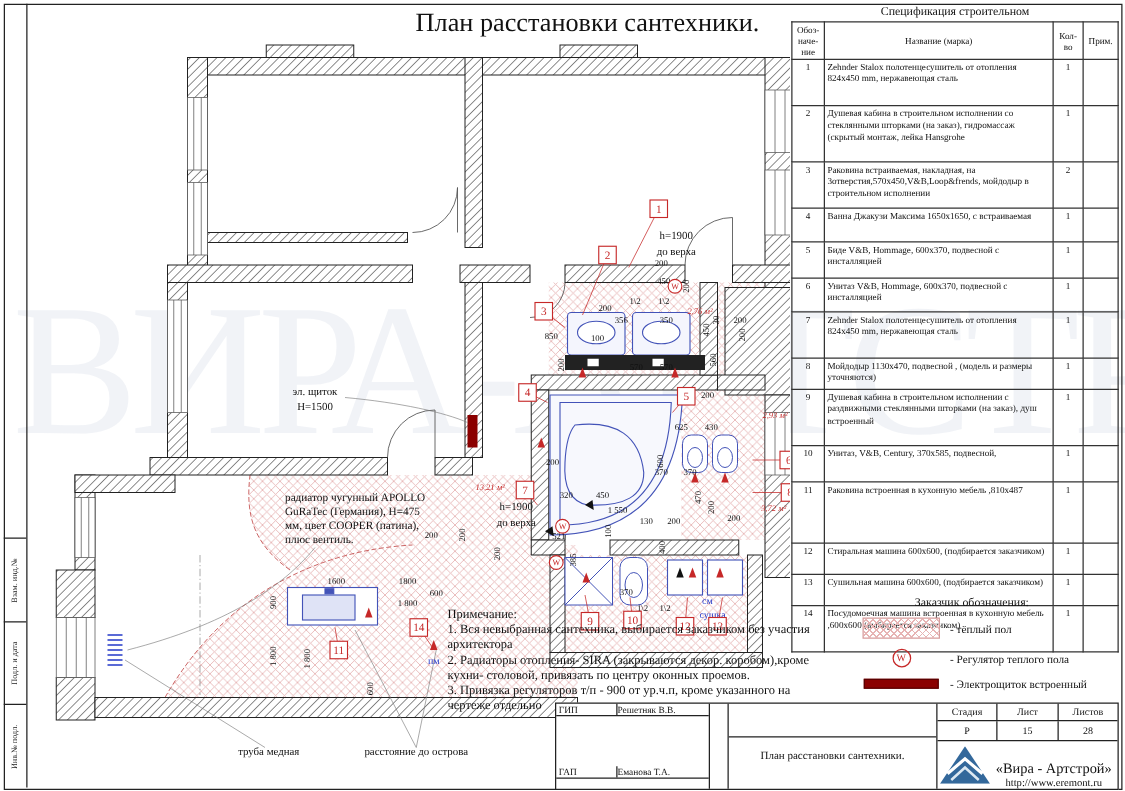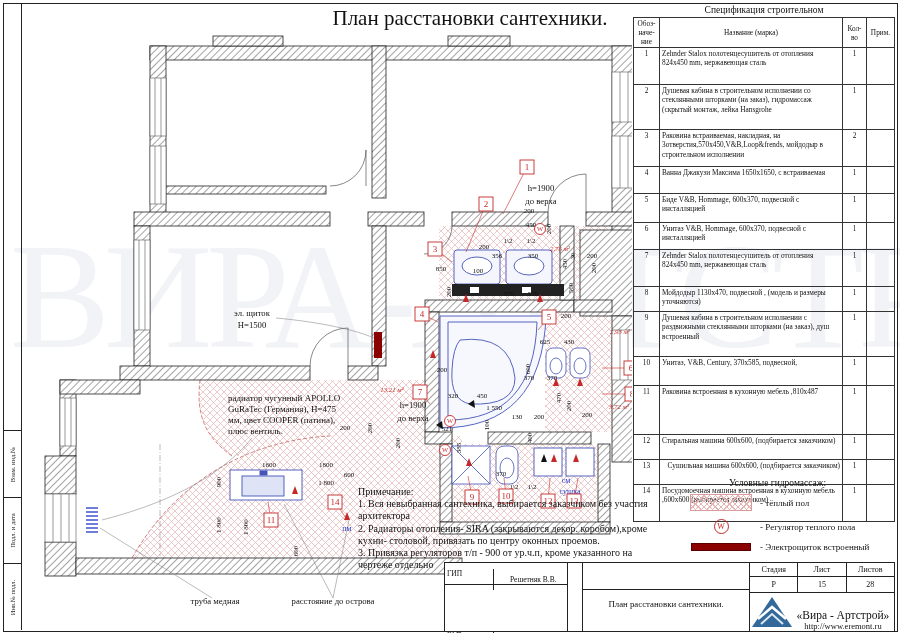--- a/index.html
+++ b/index.html
@@ -33,21 +33,21 @@
   .epanel-swatch{width:58px;height:6px;background:#8b0000;border:1px solid #5a0000;}
   
   #notes{left:358px;top:486px;width:296px;font-size:10px;line-height:1.22;z-index:2;}
   
   #title-block{left:444px;top:562px;width:449px;height:68px;border:1px solid #222;z-index:3;background:#fff;display:flex;}
   .tb-left{width:122px;border-right:1px solid #222;display:flex;flex-direction:column;gap:40px;}
   .tb-row{display:flex;border-bottom:1px solid #222;flex:1;align-items:center;}
   .tb-row:last-child{border-bottom:none;}
   .tb-lab{width:46px;padding-left:2px;font-size:7.5px;}
   .tb-lab.small{font-size:5px;line-height:1.1;}
-  .tb-val{flex:1;border-left:1px solid #222;height:100%;display:flex;align-items:center;padding-left:16px;font-size:7.5px;margin-top:12px;}
+  .tb-val{flex:1;border-left:1px solid #222;height:100%;display:flex;align-items:center;padding-left:0;font-size:7.5px;}
   .tb-spacer{width:14px;border-right:1px solid #222;}
   .tb-mid{width:166px;border-right:1px solid #222;position:relative;}
   .tb-mid-divider{position:absolute;left:0;right:0;top:26px;border-top:1px solid #222;}
   .tb-doc-title{position:absolute;left:0;right:0;top:36px;text-align:center;font-size:8.8px;}
   .tb-right{flex:1;display:flex;flex-direction:column;}
   .tb-stage-head{display:flex;border-bottom:1px solid #222;height:15px;}
   .tb-stage-vals{display:flex;border-bottom:1px solid #222;height:17px;}
   .tb-sc{flex:1;border-right:1px solid #222;text-align:center;font-size:8px;display:flex;align-items:center;justify-content:center;}
   .tb-sc:last-child{border-right:none;}
   .tb-logo-zone{flex:1;display:flex;align-items:center;}
@@ -524,36 +524,36 @@
           <td class="cnum"></td>
         </tr>
         <tr>
           <td class="cnum">12</td>
           <td style="height: 22px;">Стиральная машина 600x600, (подбирается заказчиком)</td>
           <td class="cnum">1</td>
           <td class="cnum"></td>
         </tr>
         <tr>
           <td class="cnum">13</td>
-          <td style="height: 22px; text-align: right;">Сушильная машина 600x600, (подбирается заказчиком)</td>
+          <td style="height: 22px;">Сушильная машина 600x600, (подбирается заказчиком)</td>
           <td class="cnum">1</td>
           <td class="cnum"></td>
         </tr>
         <tr>
           <td class="cnum">14</td>
           <td style="height: 34px;">Посудомоечная машина встроенная в кухонную мебель ,600x600 (выбирается заказчиком)</td>
           <td class="cnum">1</td>
           <td class="cnum"></td>
         </tr>
       </tbody>
   </table>
 </div>
 
 <div id="legend" class="abs">
-  <div id="legend-title">Условные гидромассаж:</div>
+  <div id="legend-title">Заказчик обозначения:</div>
   <div class="leg-row">
     <div class="leg-sym">
         <div class="warmfloor-swatch"></div>
       </div>
     <div class="leg-label">- тёплый пол</div>
   </div>
   <div class="leg-row">
     <div class="leg-sym">
         <div class="wreg">W</div>
       </div>

